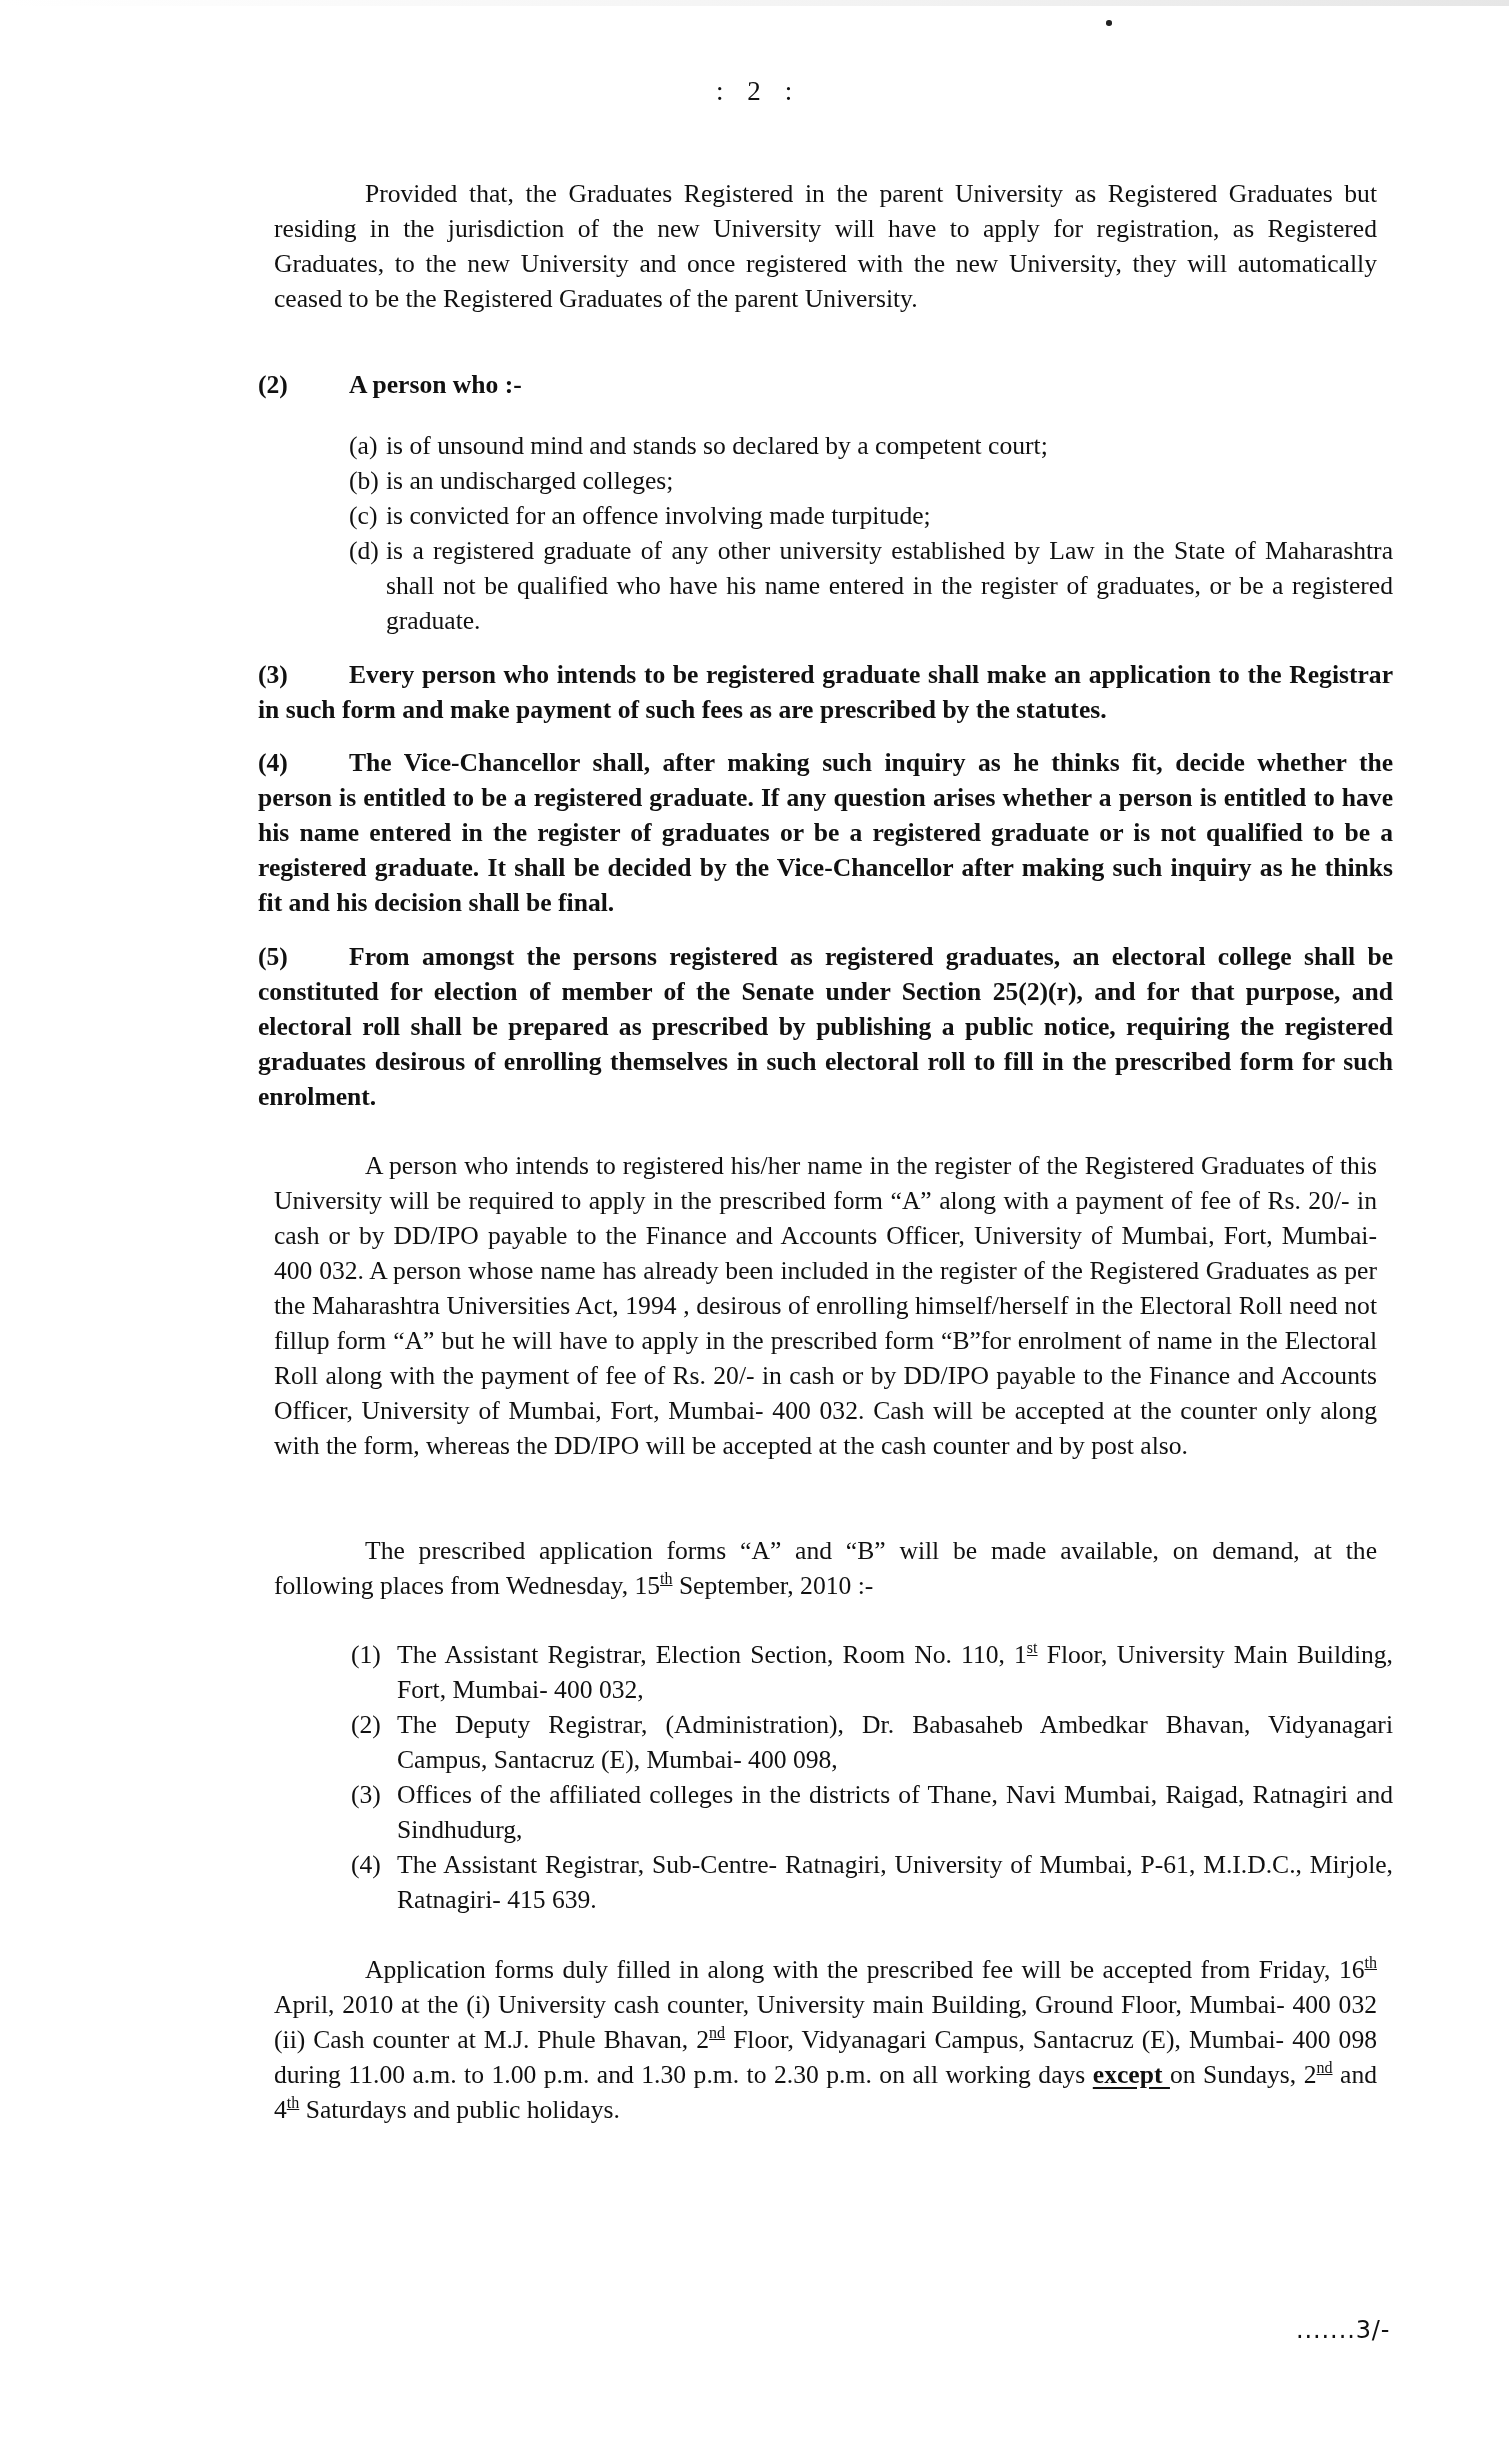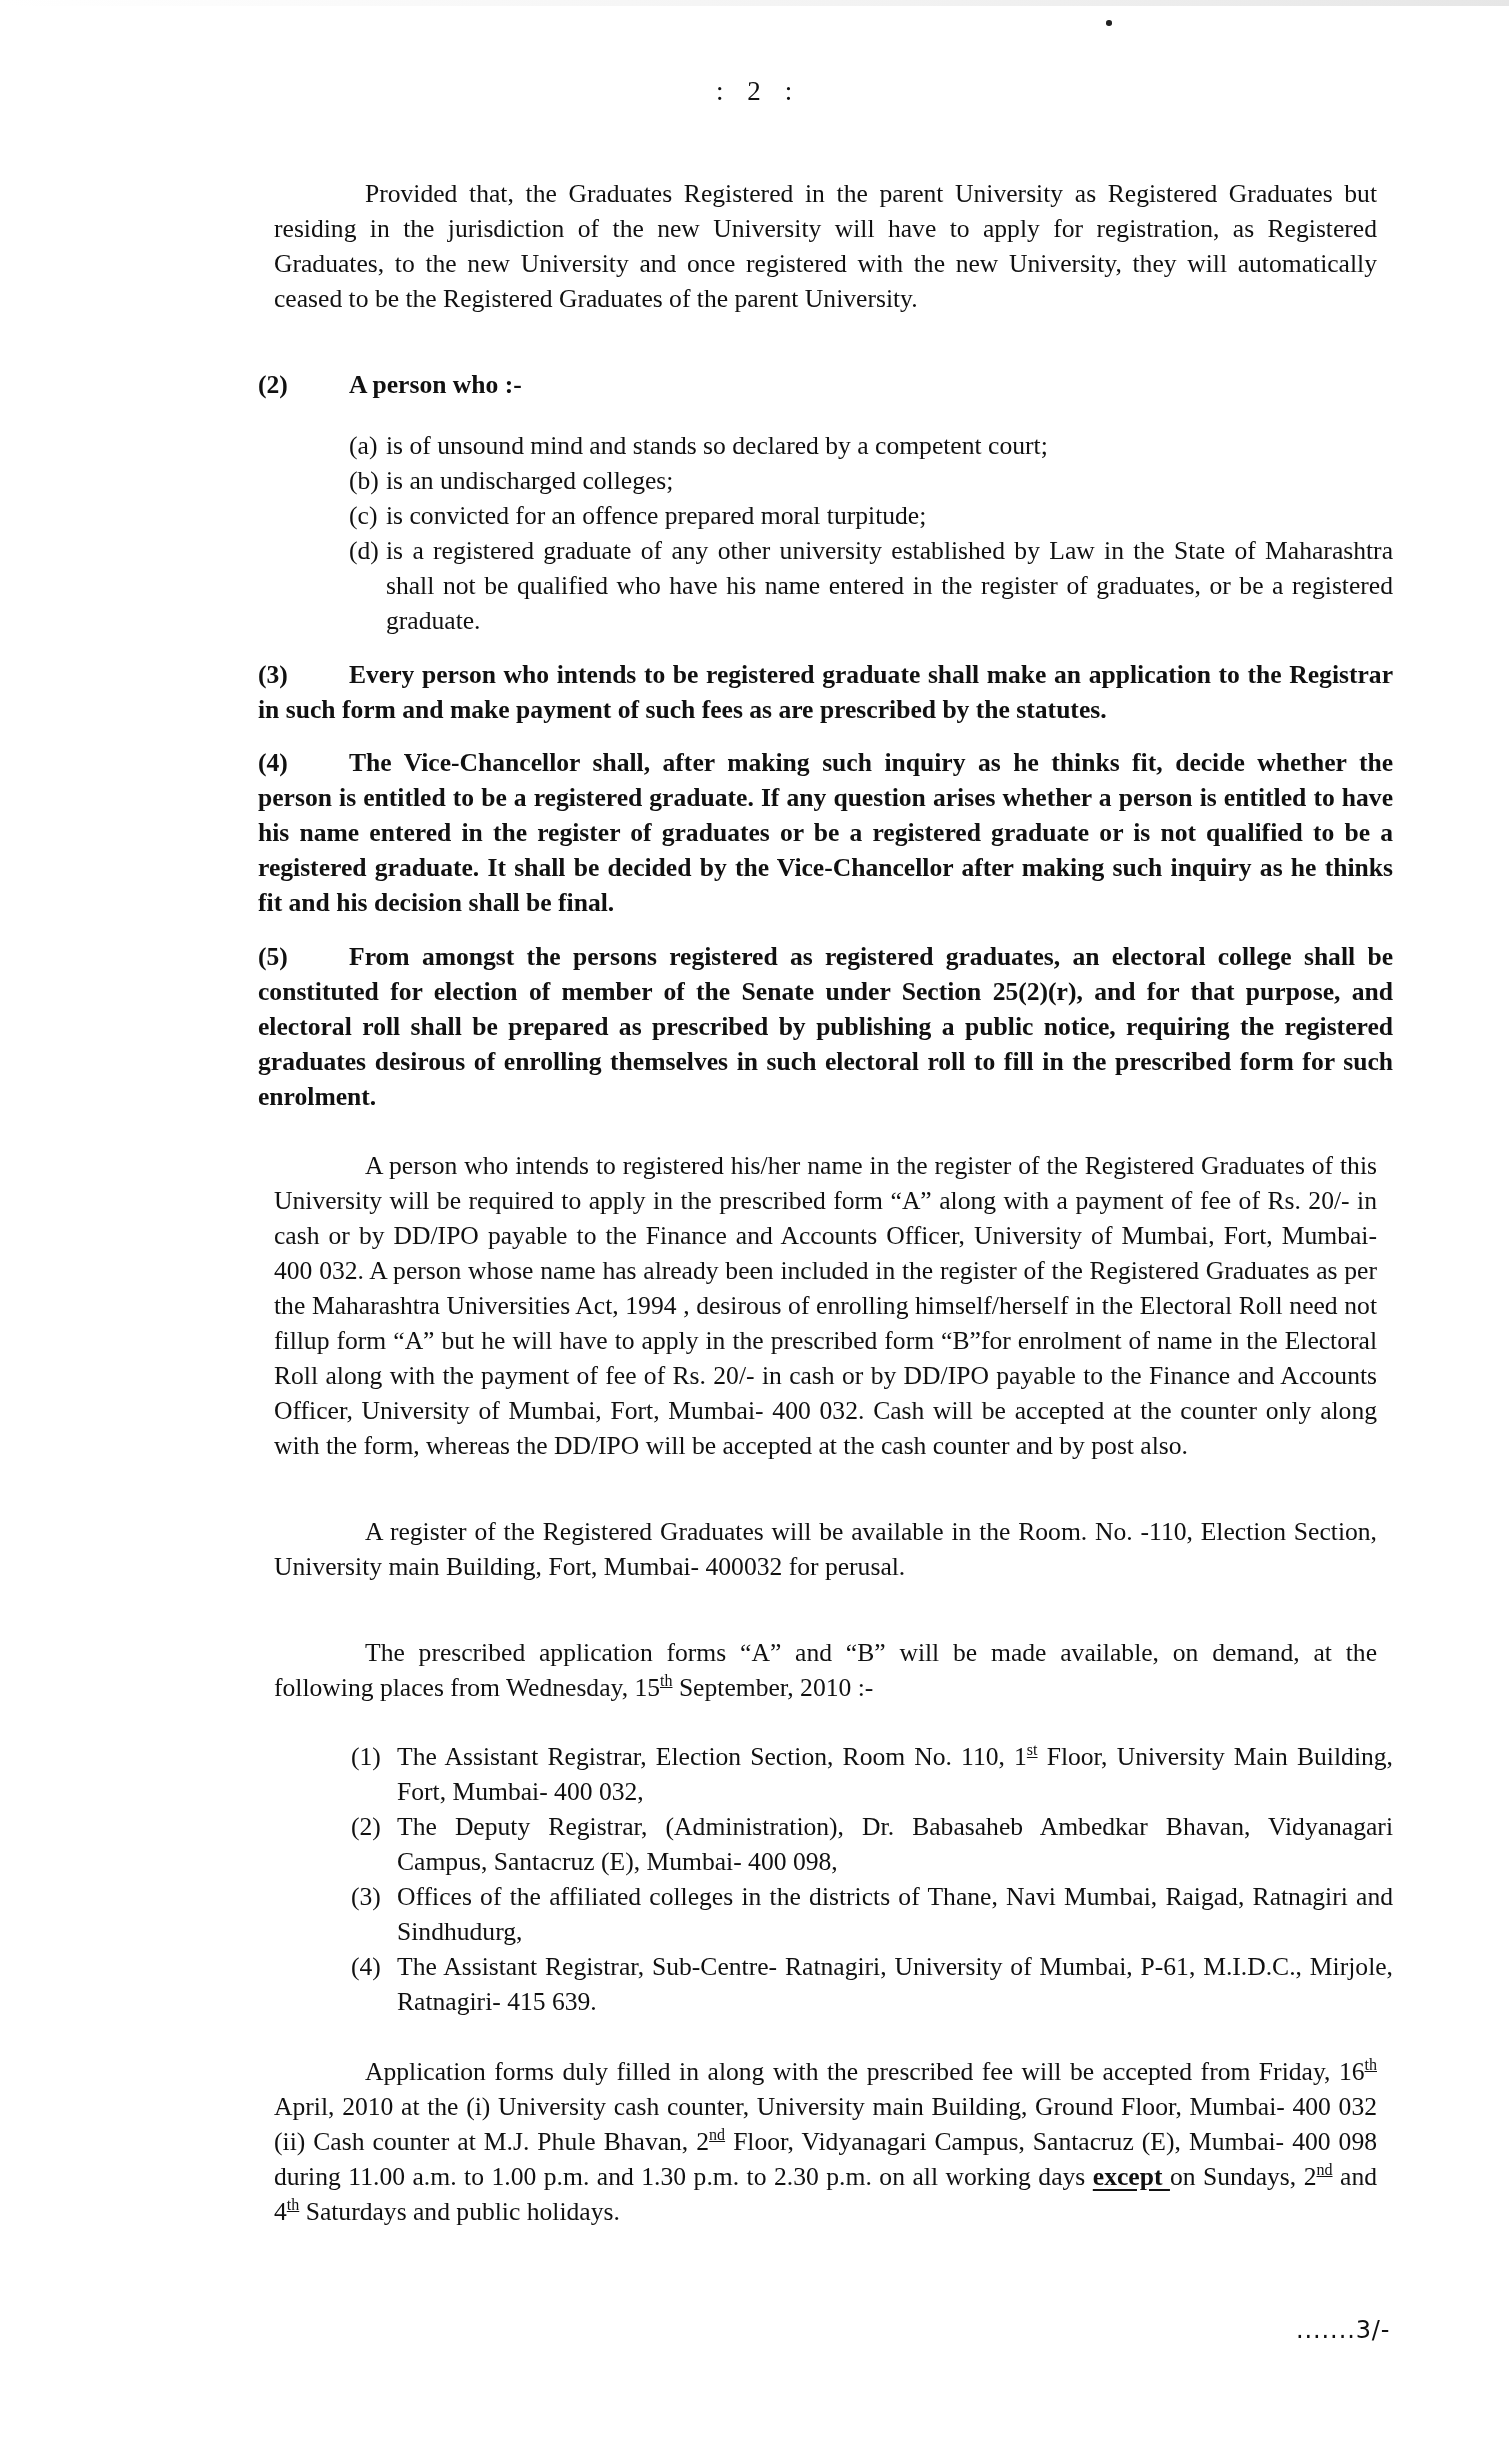--- a/index.html
+++ b/index.html
@@ -59,21 +59,21 @@
       <li>
           <span class="lbl">(a)</span>
           <span class="txt">is of unsound mind and stands so declared by a competent court;</span>
         </li>
       <li>
           <span class="lbl">(b)</span>
           <span class="txt">is an undischarged colleges;</span>
         </li>
       <li>
           <span class="lbl">(c)</span>
-          <span class="txt">is convicted for an offence prepared moral turpitude;</span>
+          <span class="txt">is convicted for an offence involving made turpitude;</span>
         </li>
       <li>
           <span class="lbl">(d)</span>
           <span class="txt">is a registered graduate of any other university established by Law in the State of Maharashtra shall not be qualified who have his name entered in the register of graduates, or be a registered graduate.</span>
         </li>
     </ul>
   </div>
 
   <div class="gap-s"></div>
 
@@ -92,21 +92,20 @@
   <p class="num-para">
     <span class="num-label">(5)</span><span>From amongst the persons registered as registered graduates, an electoral college shall be constituted for election of member of the Senate under Section 25(2)(r), and for that purpose, and electoral roll shall be prepared as prescribed by publishing a public notice, requiring the registered graduates desirous of enrolling themselves in such electoral roll to fill in the prescribed form for such enrolment.</span>
   </p>
 
   <div class="gap-s"></div>
 
   <p class="para indent">A person who intends to registered his/her name in the register of the Registered Graduates of this University will be required to apply in the prescribed form “A” along with a payment of fee of Rs. 20/- in cash or by DD/IPO payable to the Finance and Accounts Officer, University of Mumbai, Fort, Mumbai- 400 032. A person whose name has already been included in the register of the Registered Graduates as per the Maharashtra Universities Act, 1994 , desirous of enrolling himself/herself in the Electoral Roll need not fillup form “A” but he will have to apply in the prescribed form “B”for enrolment of name in the Electoral Roll along with the payment of fee of Rs. 20/- in cash or by DD/IPO  payable to the Finance and Accounts Officer, University of Mumbai, Fort, Mumbai- 400 032.  Cash will be accepted at the counter only along with the form, whereas the DD/IPO will be accepted at the cash counter and by post also.</p>
 
   <div class="gap-s"></div>
 
-  <p class="para indent">A register of the Registered Graduates will be available in the Room. No. -110, Election Section, University main Building, Fort, Mumbai- 400032 for perusal.</p>
 
   <div class="gap-s"></div>
 
   <p class="para indent"><span>The prescribed application forms “A” and “B” will be made available, on demand, at the following places from Wednesday, 15</span><sup>th</sup><span> September, 2010 :-</span></p>
 
   <div class="gap-s"></div>
 
   <ul class="places">
     <li>
         <span class="lbl">(1)</span>

